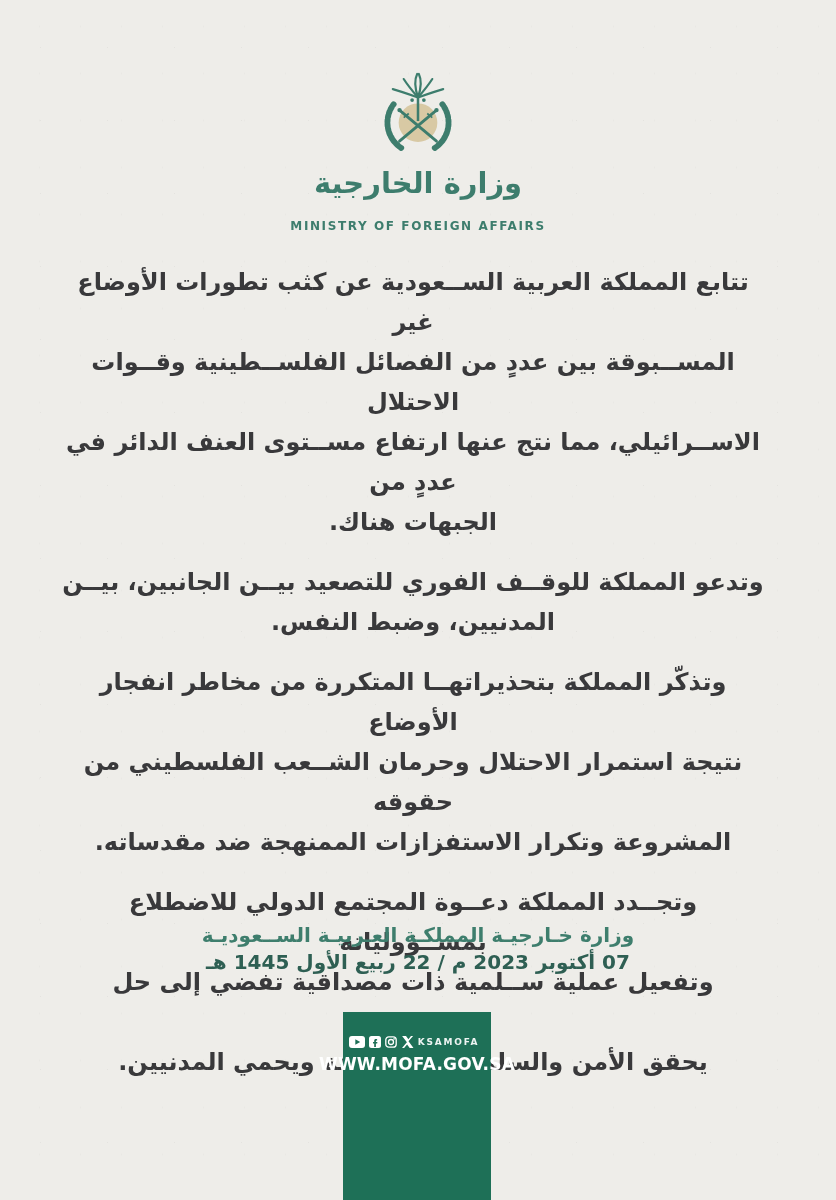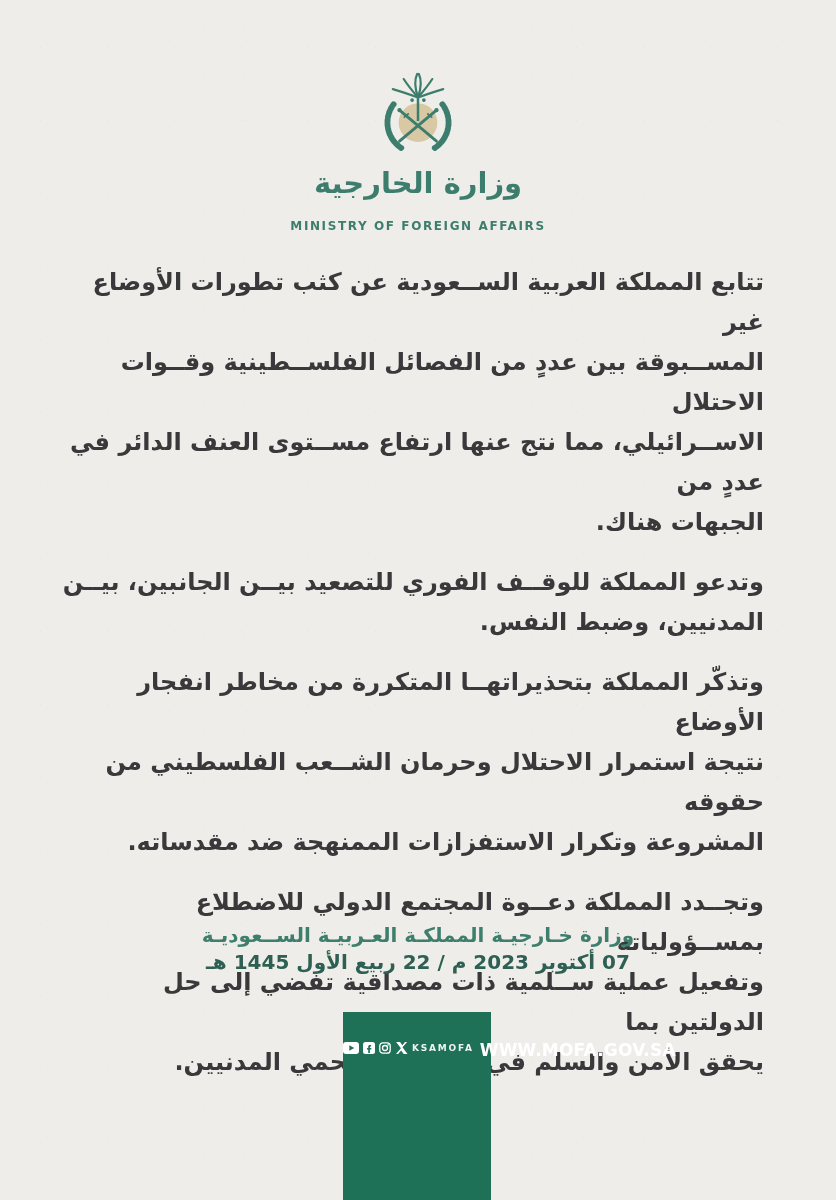--- a/index.html
+++ b/index.html
@@ -16,36 +16,36 @@
 
   
   .logo-block{position:absolute;top:72px;left:0;right:0;text-align:center;color:#3d7d6d;}
   .emblem{display:block;margin:0 auto;}
   .calligraphy{margin-top:7px;font-size:29px;font-weight:bold;line-height:32px;color:#3d7d6d;}
   .ministry-en{margin-top:20px;font-size:12px;font-weight:bold;letter-spacing:1.6px;color:#3d7d6d;}
 
   
   .statement{
     position:absolute;top:262px;right:72px;left:62px;
-    direction:rtl;text-align:right;
+    direction:rtl;text-align:center;
     color:#39393b;font-size:24px;font-weight:bold;line-height:40px;
   }
   .statement p{margin:0 0 20px 0;white-space:pre-line;}
 
   
   .doc-footer{position:absolute;top:924px;left:0;right:0;text-align:center;direction:rtl;}
   .footer-ministry{font-size:20px;font-weight:bold;color:#3e7e6d;line-height:22px;}
   .footer-date{margin-top:4px;font-size:20px;font-weight:bold;color:#2e5f53;line-height:24px;}
 
   
   .social-box{
     position:absolute;left:343px;top:1012px;width:148px;height:188px;
     background:#1e7057;color:#ffffff;
   }
-  .social-inner{padding-top:23px;display:flex;flex-direction:row;align-items:center;}
+  .social-inner{padding-top:23px;display:flex;flex-direction:column;align-items:center;}
   .icons-row{display:flex;align-items:center;gap:4px;height:14px;}
   .icons-row svg{display:block;}
   .handle{margin-right:6px;font-size:9px;font-weight:bold;letter-spacing:1.8px;color:rgba(255,255,255,.92);}
   .website{margin-top:5px;font-size:17px;font-weight:bold;letter-spacing:.2px;}
 </style>
 </head>
 <body>
 
 <div class="page">
 

